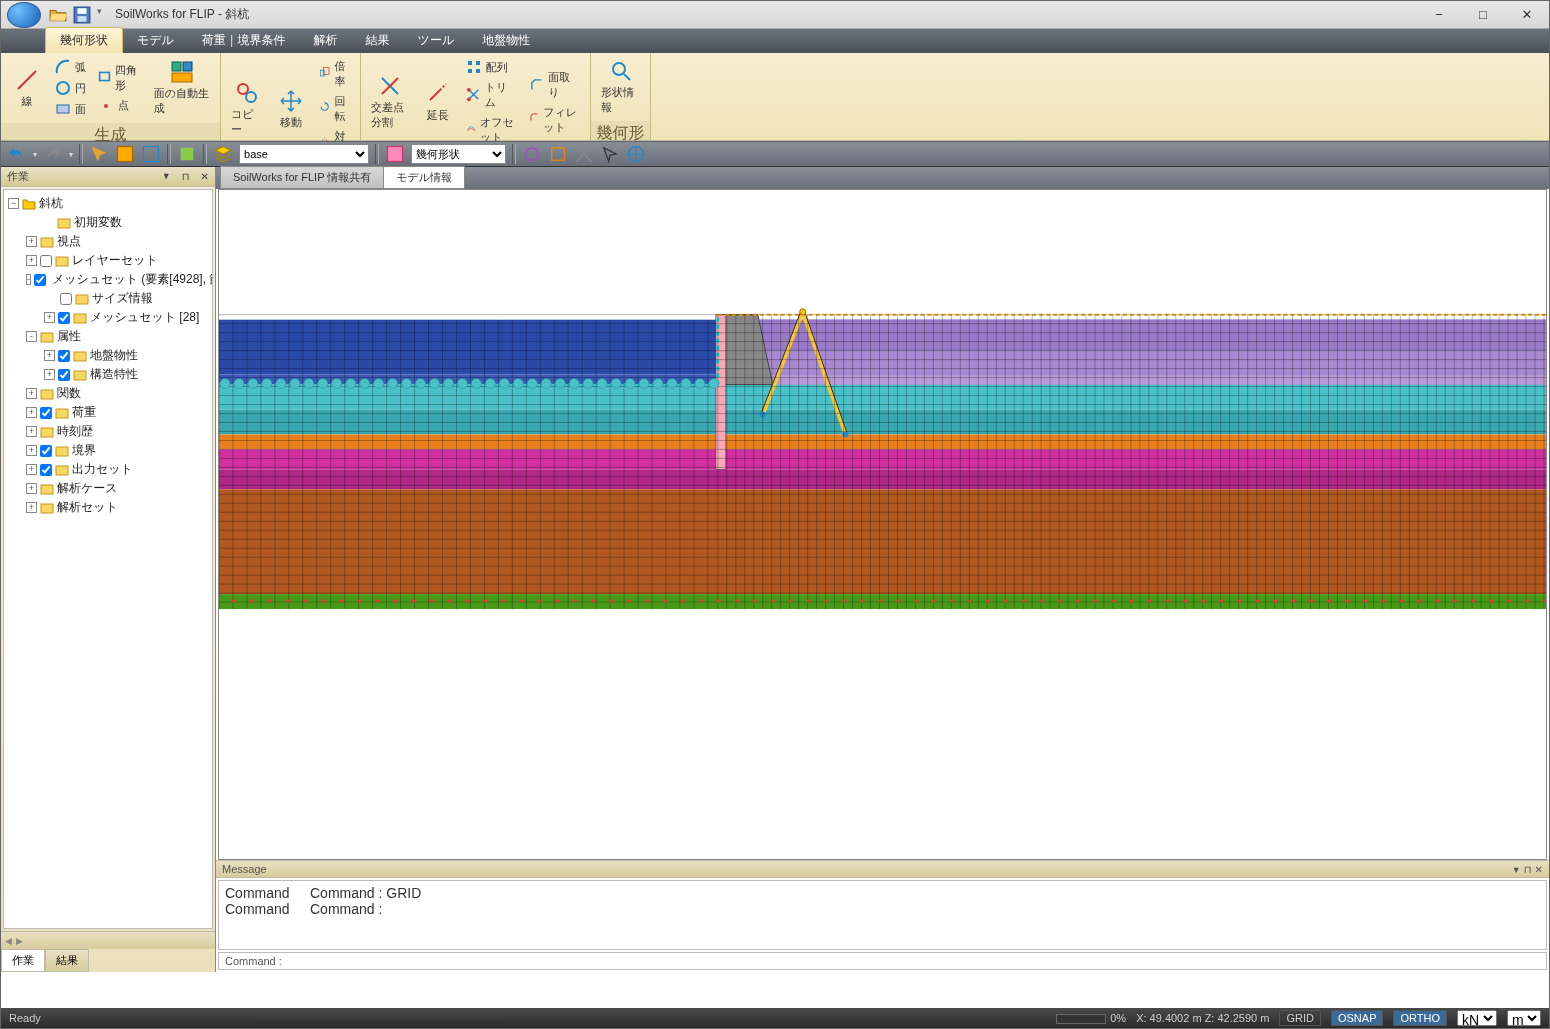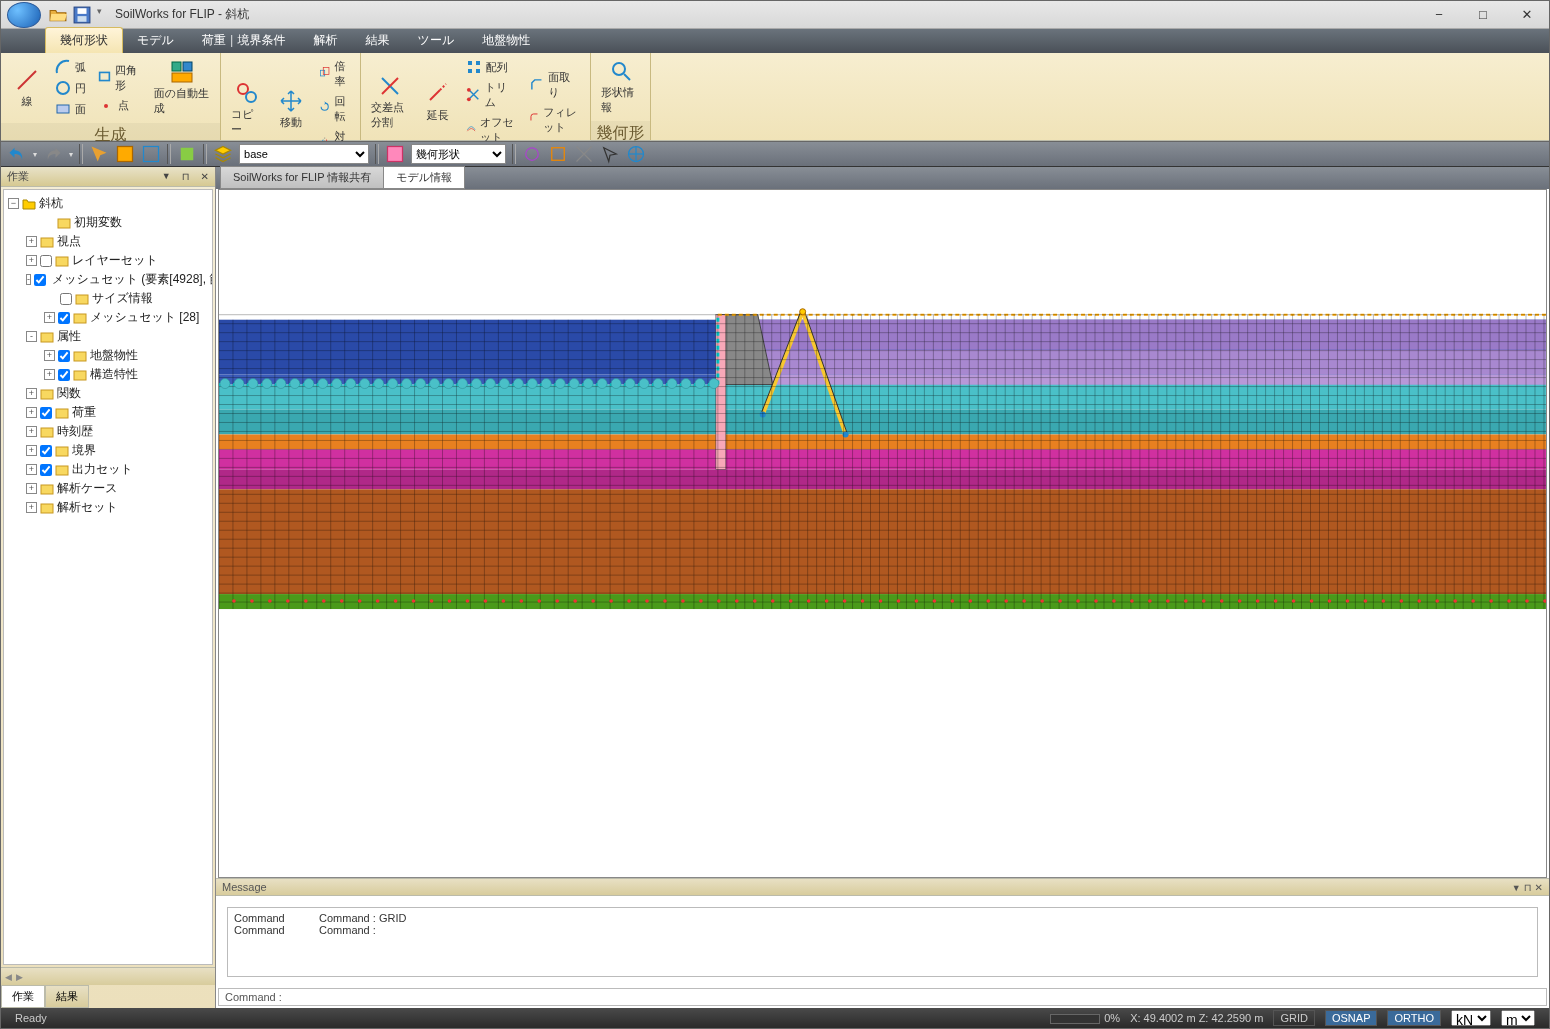--- a/index.html
+++ b/index.html
@@ -38,23 +38,23 @@
 .bot-tabs { display: flex; font-size: 11px; }
 .bot-tab { padding: 3px 10px; background: linear-gradient(#e8e0c4,#d8cc9c); border: 1px solid #bba; }
 .bot-tab.active { background: #fff; }
 .right-area { flex: 1; display: flex; flex-direction: column; min-width: 0; }
 .doc-tabs { height: 22px; background: linear-gradient(#888e96,#6a707a); display: flex; align-items: flex-end; padding-left: 4px; font-size: 11px; }
 .doc-tab { padding: 3px 12px; background: linear-gradient(#d8d8d8,#c0c0c0); border: 1px solid #888; color: #333; margin-right: -1px; }
 .doc-tab.active { background: #fff; font-weight: normal; }
 .viewport { flex: 1; background: #fff; position: relative; border: 1px solid #888; margin: 0 2px; overflow: hidden; }
 .mesh-canvas { position: absolute; inset: 0; }
 .msg-head { height: 18px; background: linear-gradient(#e8e0c4,#d8cc9c); border-top: 1px solid #bba; border-bottom: 1px solid #bba; display: flex; align-items: center; padding: 0 6px; font-size: 11px; color: #555; justify-content: space-between; }
-.msg-body { height: 70px; background: #fff; border: 1px solid #bbb; margin: 11px; font-size: 11px; color: #333; padding: 4px 6px; overflow: auto; }
+.msg-body { height: 70px; background: #fff; border: 1px solid #bbb; margin: 2px; font-size: 14px; color: #333; padding: 4px 6px; overflow: auto; }
 .cmdline { height: 18px; background: #fff; border: 1px solid #bbb; margin: 0 2px 2px 2px; font-size: 11px; display: flex; align-items: center; padding: 0 6px; color: #555; }
-.statusbar { height: 20px; background: linear-gradient(#4a4a4a,#2a2a2a); display: flex; align-items: center; font-size: 11px; color: #ccc; padding: 0 14px; gap: 10px; }
+.statusbar { height: 20px; background: linear-gradient(#4a4a4a,#2a2a2a); display: flex; align-items: center; font-size: 11px; color: #ccc; padding: 0 8px; gap: 10px; margin-top: 36px; }
 .statusbar .coords { margin-left: auto; }
 .statusbar .sbtn { padding: 1px 6px; border: 1px solid #555; }
 .statusbar .sbtn.on { background: #3a6a9a; color: #fff; }
 .statusbar select { font-size: 14px; height: 16px; }
 .cb { width: 12px; height: 12px; }
 </style>
 </head>
 <body>
 
 <div class="titlebar">

